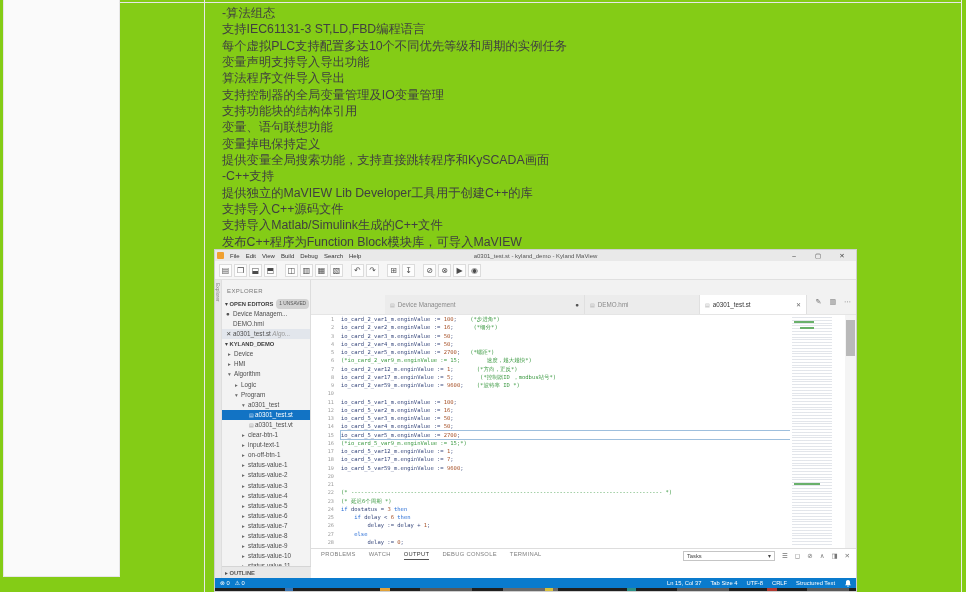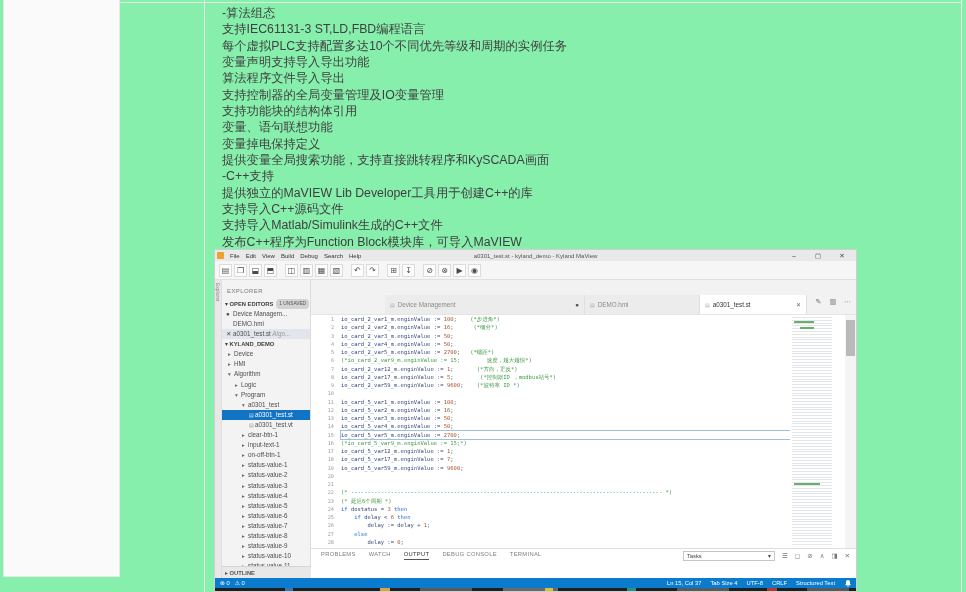--- a/index.html
+++ b/index.html
@@ -1,17 +1,17 @@
 <!DOCTYPE html>
 <html><head>
 <meta charset="utf-8">
 <style>
   * { margin:0; padding:0; box-sizing:border-box; }
   html,body { background:#fff; }
-  .page { position:relative; width:966px; height:592px; background:#86efac; overflow:hidden;
+  .page { position:relative; width:966px; height:592px; background:#84cc16; overflow:hidden;
           font-family:"Liberation Sans","DejaVu Sans",sans-serif; }
   .cell-left { position:absolute; left:3px; top:0; width:117px; height:577px; background:#fafafa;
                border-left:1px solid #e7e7e7; border-right:1px solid #e7e7e7; border-bottom:1px solid #e7e7e7; }
   .vline-mid { position:absolute; left:204px; top:0; width:1px; height:592px; background:#e7e7e7; }
   .vline-right { position:absolute; left:961px; top:0; width:1px; height:592px; background:#ebebeb; }
   .hline-top { position:absolute; left:120px; top:2px; width:842px; height:1px; background:#e7e7e7; }
   .doc-text { position:absolute; left:222px; top:5px; font-size:12.3px; line-height:16.35px; color:#404040; white-space:pre; }
 
   
   .ide { position:absolute; left:214px; top:249px; width:643px; height:343px; background:#fff;

